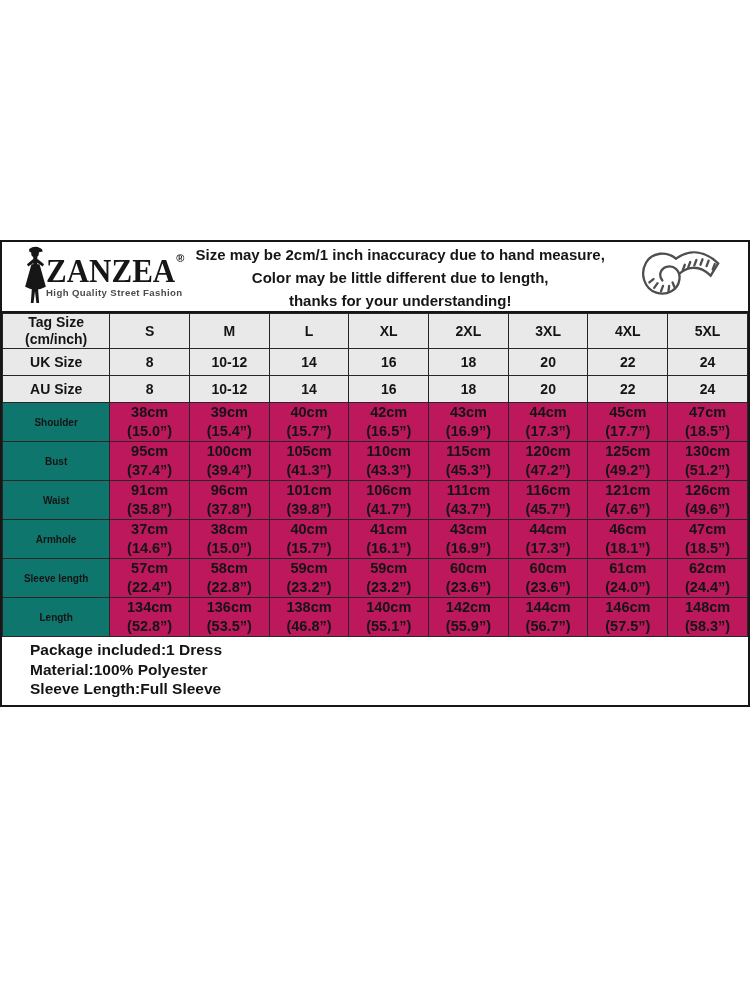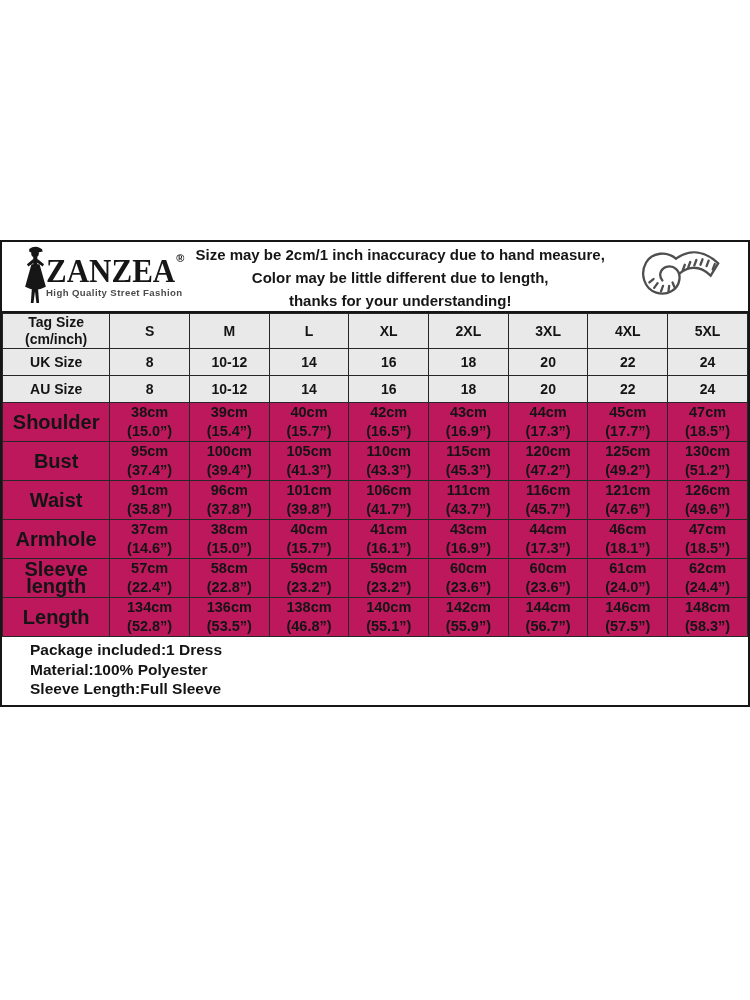--- a/index.html
+++ b/index.html
@@ -46,21 +46,21 @@
     width:100%;border-collapse:collapse;table-layout:fixed;
   }
   table.size td{
     border:1px solid #262626;text-align:center;vertical-align:middle;
     font-weight:bold;white-space:pre-line;padding:0 1px;color:#141414;
   }
   col.c-lbl{width:14.4%;}
   tr.row-size td{background:#e9e9e9;font-size:14px;height:26px;line-height:16px;}
   tr.row-tag td{height:34px;line-height:17px;}
   tr.row-measure td{background:#be185d;font-size:14.5px;height:37px;line-height:19px;}
-  tr.row-measure td.lbl{background:#be185d;font-size:20px;line-height:17px;white-space:normal;}
+  tr.row-measure td.lbl{background:#0f766e;font-size:10px;line-height:17px;white-space:normal;}
   
   .notes{
     padding:3px 0 6px 4px;font-weight:bold;font-size:15.5px;
     line-height:19.6px;color:#141414;margin-left:24px;
   }
 </style>
 </head>
 <body>
 
 <div class="sheet">

